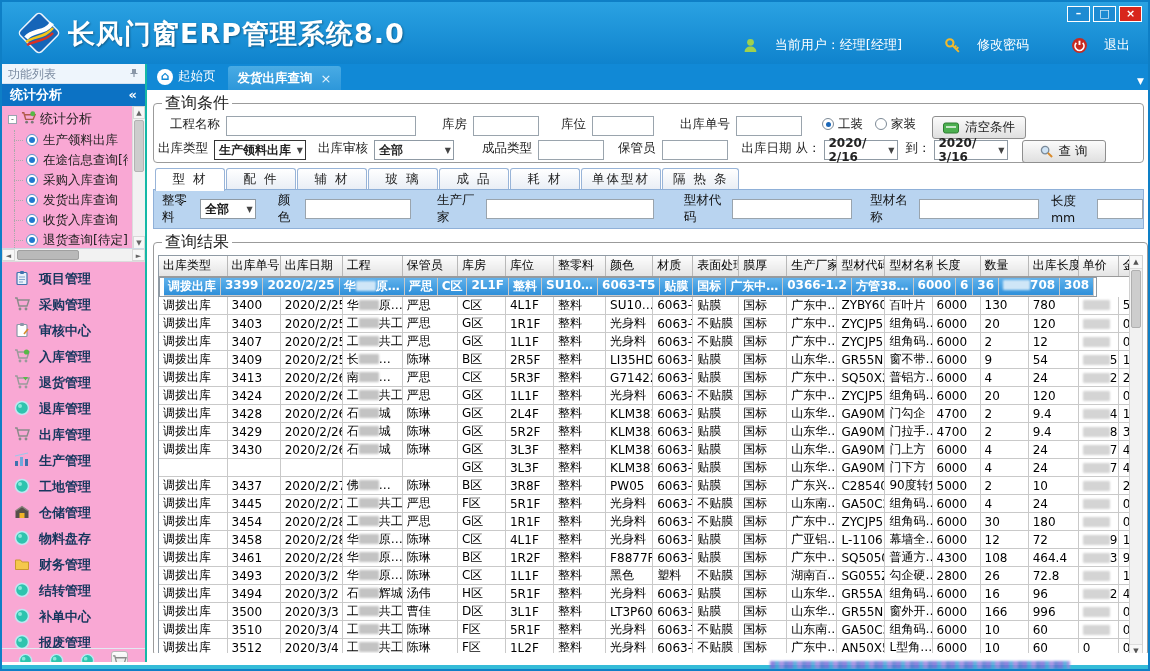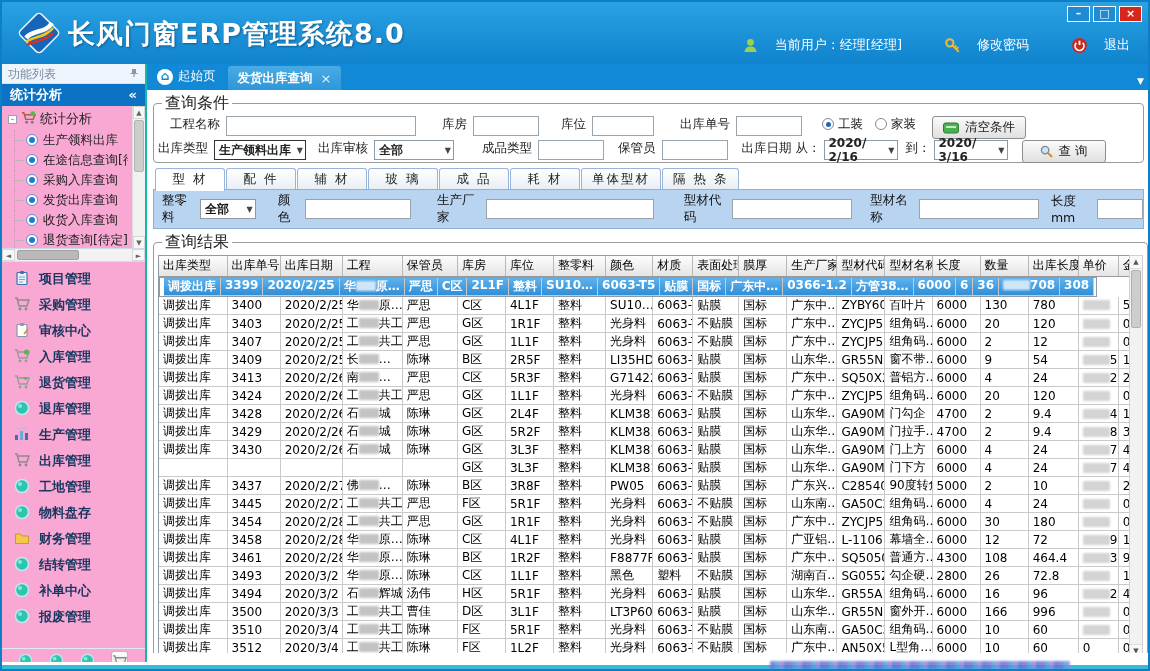--- a/index.html
+++ b/index.html
@@ -283,41 +283,49 @@
         </div>
         <div class="menu-item">
           <span><svg viewBox="0 0 16 16" width="16" height="16">
               <circle cx="8" cy="8" r="6.5" fill="#2ec4ae" stroke="#bfe8f2" stroke-width="1.5"></circle>
               <circle cx="6" cy="6" r="2" fill="#8ae9da"></circle>
             </svg></span>
           <span>退库管理</span>
         </div>
         <div class="menu-item">
           <span><svg viewBox="0 0 16 16" width="16" height="16">
+              <path d="M1 2h2l2 8h8l2-6H4" fill="none" stroke="#8a8a8a" stroke-width="1.4"></path>
+              <circle cx="6" cy="13" r="1.4" fill="#8a8a8a"></circle>
+              <circle cx="12" cy="13" r="1.4" fill="#8a8a8a"></circle>
+            </svg></span>
+          <span>出库管理</span>
+        </div>
+        <div class="menu-item">
+          <span><svg viewBox="0 0 16 16" width="16" height="16">
               <rect x="1" y="9" width="3" height="5" fill="#3f72ad"></rect>
               <rect x="6" y="5" width="3" height="9" fill="#6fa8dc"></rect>
               <rect x="11" y="7" width="3" height="7" fill="#3f72ad"></rect>
               <path d="M1 4 L14 1" stroke="#9fc5e8" stroke-width="1.2"></path>
             </svg></span>
           <span>生产管理</span>
         </div>
         <div class="menu-item">
           <span><svg viewBox="0 0 16 16" width="16" height="16">
-              <path d="M1 2h2l2 8h8l2-6H4" fill="none" stroke="#8a8a8a" stroke-width="1.4"></path>
-              <circle cx="6" cy="13" r="1.4" fill="#8a8a8a"></circle>
-              <circle cx="12" cy="13" r="1.4" fill="#8a8a8a"></circle>
-            </svg></span>
-          <span>出库管理</span>
-        </div>
-        <div class="menu-item">
-          <span><svg viewBox="0 0 16 16" width="16" height="16">
               <circle cx="8" cy="8" r="6.5" fill="#2ec4ae" stroke="#bfe8f2" stroke-width="1.5"></circle>
               <circle cx="6" cy="6" r="2" fill="#8ae9da"></circle>
             </svg></span>
           <span>工地管理</span>
+        </div>
+        <div class="menu-item">
+          <span><svg viewBox="0 0 16 16" width="16" height="16">
+              <path d="M1.5 7 L8 2.5 L14.5 7 V14 H1.5 Z" fill="#55504a"></path>
+              <rect x="5.5" y="9" width="5" height="5" fill="#f0b429"></rect>
+              <path d="M1.5 7 L8 2.5 L14.5 7" fill="none" stroke="#8a857e" stroke-width="1.4"></path>
+            </svg></span>
+          <span>仓储管理</span>
         </div>
         <div class="menu-item">
           <span><svg viewBox="0 0 16 16" width="16" height="16">
               <circle cx="8" cy="8" r="6.5" fill="#2ec4ae" stroke="#bfe8f2" stroke-width="1.5"></circle>
               <circle cx="6" cy="6" r="2" fill="#8ae9da"></circle>
             </svg></span>
           <span>物料盘存</span>
         </div>
         <div class="menu-item">
           <span><svg viewBox="0 0 16 16" width="16" height="16">

